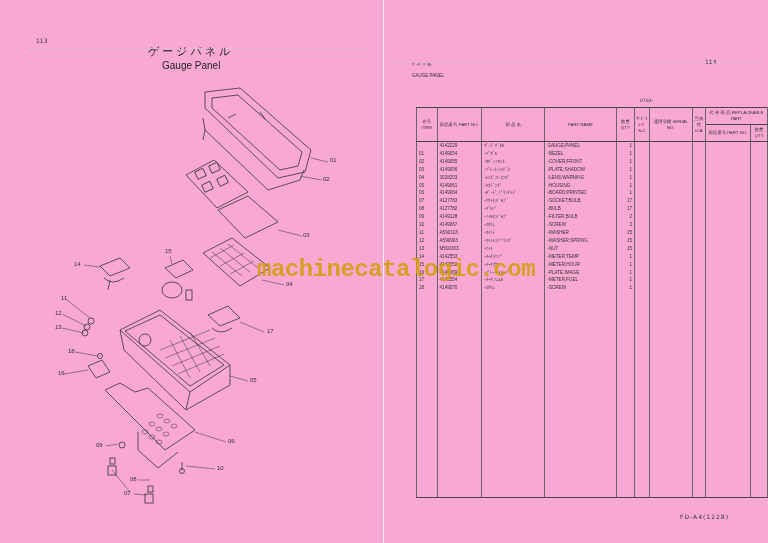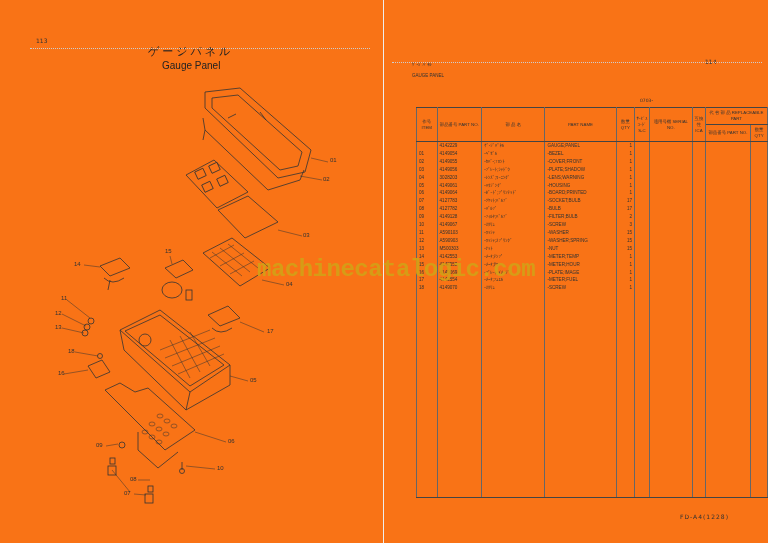--- a/index.html
+++ b/index.html
@@ -1,17 +1,17 @@
 <!DOCTYPE html>
 <html><head>
 <meta charset="utf-8">
 <style>
   html,body{margin:0;padding:0;}
   body{width:768px;height:543px;background:#fff;position:relative;overflow:hidden;font-family:"DejaVu Sans",sans-serif;color:#222;}
-  .page{position:absolute;top:0;height:543px;background:#f97316;}
+  .page{position:absolute;top:0;height:543px;background:#f9a8d4;}
   .left{left:0;width:384px;}
   .right{left:384px;width:384px;}
   .divider{position:absolute;left:383px;top:0;width:2px;height:543px;background:#eee;}
   .pgnum{position:absolute;font-size:6px;color:#333;}
   .jp-title{position:absolute;left:148px;top:44px;font-size:11px;letter-spacing:3px;color:#222;}
   .en-title{position:absolute;left:162px;top:60px;font-size:10px;color:#222;font-family:"Liberation Sans",sans-serif;}
   .rt-jp{position:absolute;left:412px;top:62px;font-size:4.5px;color:#333;}
   .rt-en{position:absolute;left:412px;top:73px;font-size:4.5px;color:#333;font-family:"Liberation Sans",sans-serif;}
   .serialhdr{position:absolute;left:640px;top:98px;font-size:4.5px;color:#333;}
   table.parts{position:absolute;left:416px;top:107px;border-collapse:collapse;font-size:4.6px;color:#333;font-family:"Liberation Sans",sans-serif;}

